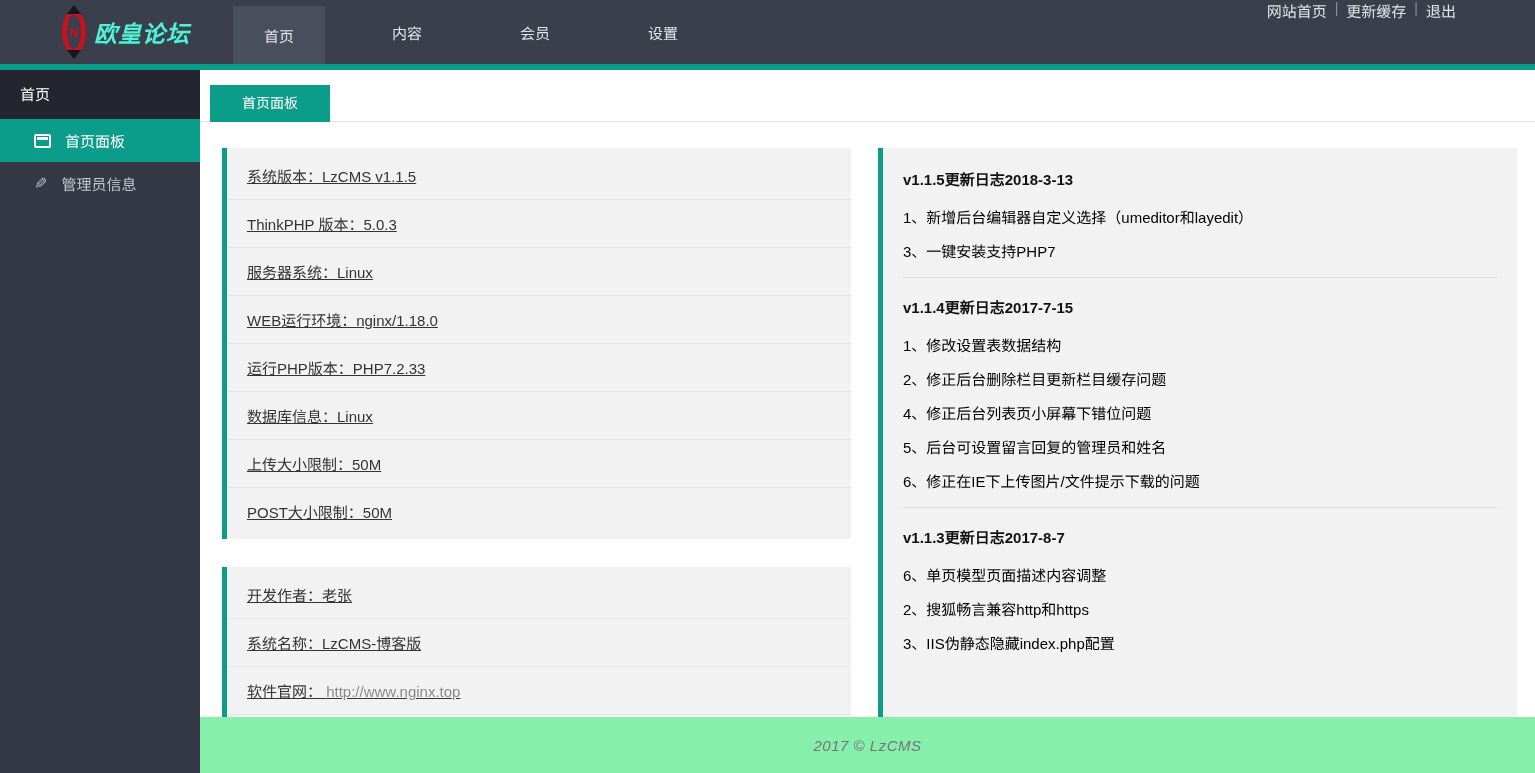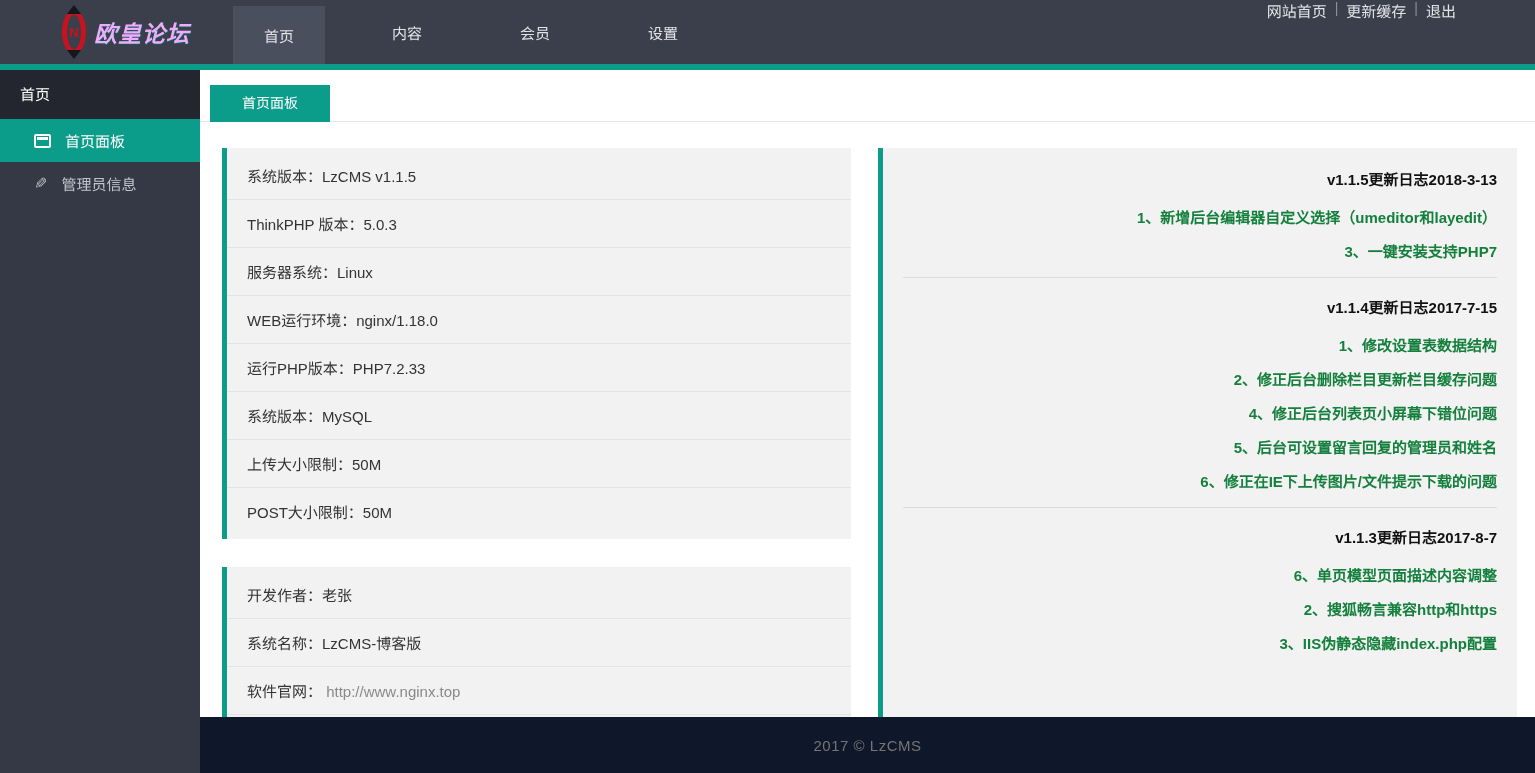--- a/index.html
+++ b/index.html
@@ -10,21 +10,21 @@
 
   
   .navbar { height:64px; background:#3b3f4b; display:flex; align-items:stretch; position:relative; flex:none; }
   .logo { width:215px; display:flex; align-items:center; padding-left:62px; gap:8px; }
   .logo-mark { position:relative; width:24px; height:44px; border:5px solid #c9121f; border-radius:50%;
      display:flex; align-items:center; justify-content:center; color:#c9121f; font-weight:bold; font-size:13px; }
   .logo-mark::before, .logo-mark::after { content:""; position:absolute; left:50%; transform:translateX(-50%);
      border-left:7px solid transparent; border-right:7px solid transparent; }
   .logo-mark::before { top:-10px; border-bottom:9px solid #15171d; }
   .logo-mark::after  { bottom:-10px; border-top:9px solid #15171d; }
-  .logo-text { color:#f0abfc; font-size:23px; font-weight:bold; letter-spacing:1px;
+  .logo-text { color:#5eead4; font-size:23px; font-weight:bold; letter-spacing:1px;
      text-shadow:1px 1px 0 #0d5f57; font-style:italic; }
 
   .main-nav { display:flex; align-items:stretch; }
   .nav-item { width:128px; color:#e3e4e7; font-size:15px; display:flex; align-items:center;
      justify-content:center; cursor:pointer; }
   .nav-item.active { width:92px; margin:6px 18px 0 18px; background:#4a4f5e; }
 
   .nav-right { margin-left:auto; display:flex; align-items:flex-start; padding-right:79px; gap:8px; }
   .nav-link { color:#e3e4e7; font-size:15px; cursor:pointer; }
   .nav-sep { color:#8a8e9a; font-size:14px; }
@@ -49,33 +49,33 @@
   .tabbar { height:52px; flex:none; border-bottom:1px solid #e6e6e6; padding:15px 0 0 10px; }
   .tab-active { display:inline-block; min-width:120px; height:37px; line-height:37px; text-align:center;
      background:#0b9c8a; color:#fff; font-size:14px; padding:0 14px; cursor:pointer; }
 
   .content { flex:1; min-height:0; overflow:hidden; display:flex; gap:27px; padding:26px 18px 0 22px; }
   .col-left  { width:629px; flex:none; }
   .col-right { width:639px; flex:none; display:flex; }
 
   .panel { background:#f2f2f2; border-left:5px solid #0b9c8a; }
   .info-panel .row { margin:0 0 0 0; padding:13px 20px; font-size:15px; color:#333;
-     border-bottom:1px solid #e4e4e4; }
+     border-bottom:1px solid #e4e4e4;text-decoration:underline; }
   .info-panel .row:last-child { border-bottom:none; }
   .info-panel { padding:4px 0; }
   .panel-gap { height:28px; }
   .row-link { color:#8a8a8a; text-decoration:none; cursor:pointer; }
 
-  .clog-panel { width:100%; padding:2px 20px 0 20px;text-align:right; }
+  .clog-panel { width:100%; padding:2px 20px 0 20px; }
   .clog-section { padding:13px 0 3px 0; border-bottom:1px solid #dcdcdc; }
   .clog-section:last-child { border-bottom:none; }
   .clog-title { font-size:15px; font-weight:bold; color:#111; margin:5px 0 17px 0; }
-  .clog-item { font-size:15px; color:#15803d; margin-bottom:13px; list-style:none;font-weight:bold; }
+  .clog-item { font-size:15px; color:#000000; margin-bottom:13px; list-style:none; }
 
-  .footer { height:56px; flex:none; background:#0f172a; display:flex; align-items:center; justify-content:center; }
+  .footer { height:56px; flex:none; background:#86efac; display:flex; align-items:center; justify-content:center;font-style:italic; }
   .footer-text { color:#757575; font-size:15px; letter-spacing:0.5px; }
 </style>
 </head>
 <body>
 
 <div class="app">
 
   <header class="navbar">
     <div class="logo">
       <span class="logo-mark">N</span>
@@ -119,21 +119,21 @@
 
       <div class="content">
         <div class="col-left">
 
           <div class="panel info-panel">
             <div class="row">系统版本：LzCMS v1.1.5</div>
             <div class="row">ThinkPHP 版本：5.0.3</div>
             <div class="row">服务器系统：Linux</div>
             <div class="row">WEB运行环境：nginx/1.18.0</div>
             <div class="row">运行PHP版本：PHP7.2.33</div>
-            <div class="row">系统版本：MySQL</div>
+            <div class="row">数据库信息：Linux</div>
             <div class="row">上传大小限制：50M</div>
             <div class="row">POST大小限制：50M</div>
           </div>
 
           <div class="panel-gap"></div>
 
           <div class="panel info-panel">
             <div class="row">开发作者：老张</div>
             <div class="row">系统名称：LzCMS-博客版</div>
             <div class="row">

